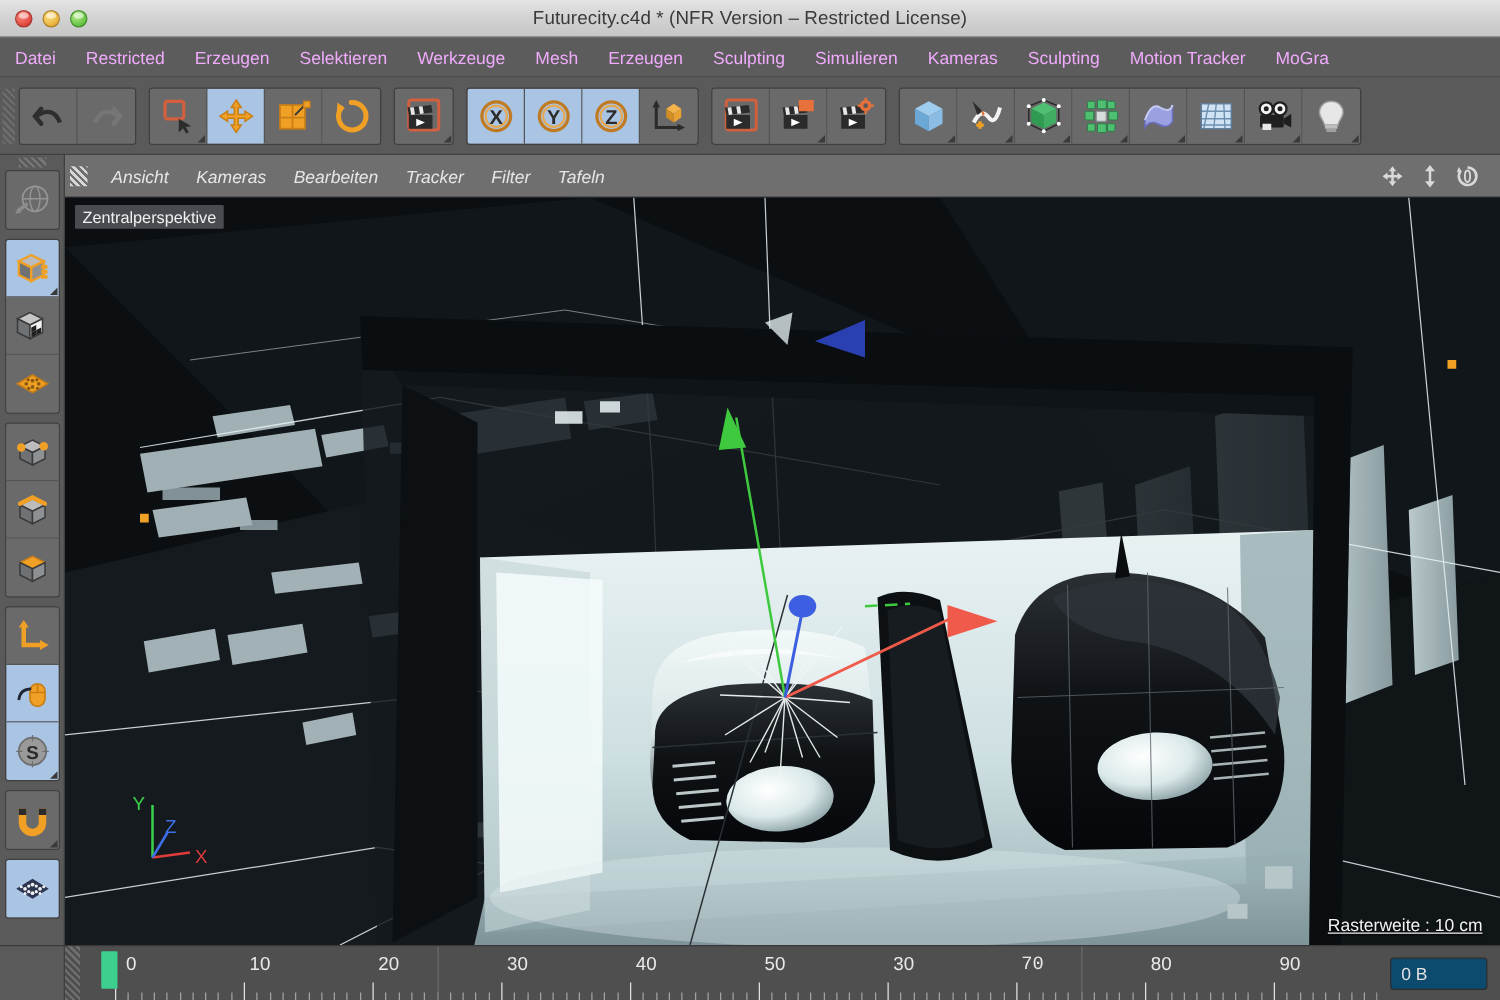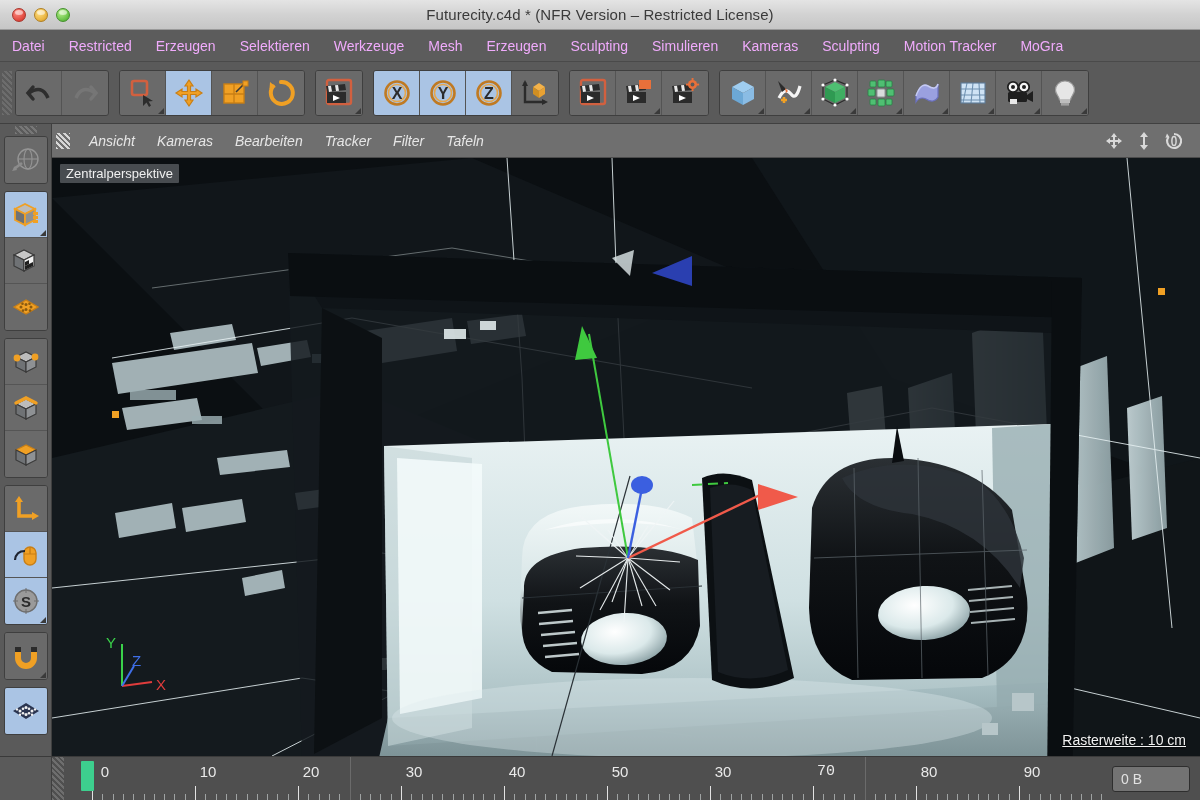--- a/index.html
+++ b/index.html
@@ -135,21 +135,21 @@
   .tl-tick.major { height: 14px; background:#e2e2e2; }
   .tl-tick.minor { height: 6px; background:#9fa3a3; }
   .tl-lbl { position: absolute; top: 6px; font-size: 15px; color: #e9e9e9; transform: translateX(-50%); }
   .tl-sep { position:absolute; top:0; bottom:0; width:1px; background:#6b6b6b; }
   .playhead {
     position: absolute; top: 4px; width: 13px; height: 30px;
     background: #3dcf8e; border-radius: 1px;
   }
   .frame-field {
     width: 78px; height: 26px; align-self: center; margin: 0 10px;
-    background: #737373; border: 1px solid #2e2e2e; border-radius: 3px;
+    background: #0c4a6e; border: 1px solid #2e2e2e; border-radius: 3px;
     color: #e2e2e2; font-size: 14px; display: flex; align-items: center; padding-left: 8px;
   }
 
   .bot-left-corner{
     position:absolute; left:0; bottom:0; width:52px; height:44px; background:#5a5a5a;
     border-top:1px solid #3a3a3a; border-right:1px solid #3f3f3f;
   }
 </style>
 </head>
 <body>

